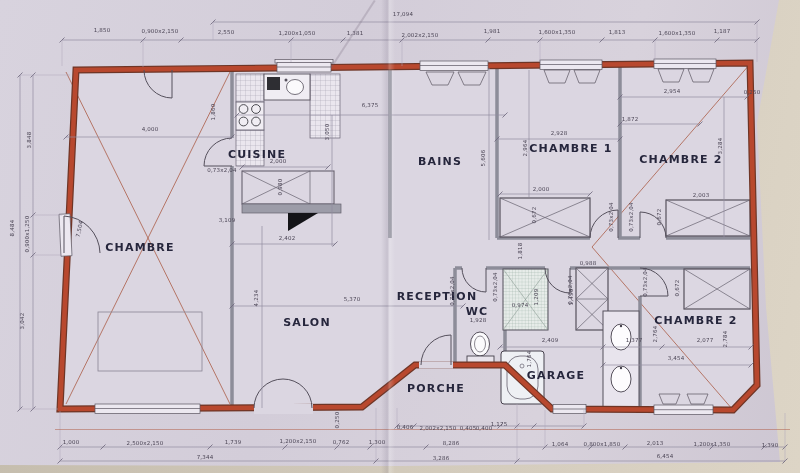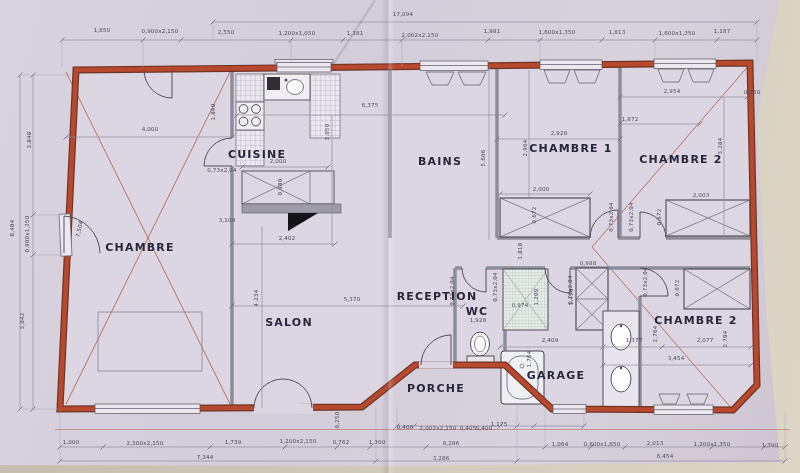--- a/index.html
+++ b/index.html
@@ -175,21 +175,21 @@
          M20,75 H70 M20,409 H58 M33,215 H62 M33,255 H62"></path>
     <path stroke="#b2604a" stroke-width="0.7" opacity="0.75" d="M55,429.5 H790"></path>
   </svg>
 
   <span class="room" style="left:140px;top:247px">CHAMBRE</span>
   <span class="room" style="left:257px;top:154px">CUISINE</span>
   <span class="room" style="left:440px;top:161px">BAINS</span>
   <span class="room" style="left:571px;top:148px">CHAMBRE 1</span>
   <span class="room" style="left:681px;top:159px">CHAMBRE 2</span>
   <span class="room" style="left:696px;top:320px">CHAMBRE 2</span>
-  <span class="room" style="left:289px;top:322px">SALON</span>
+  <span class="room" style="left:307px;top:322px">SALON</span>
   <span class="room" style="left:437px;top:296px">RECEPTION</span>
   <span class="room" style="left:477px;top:311px">WC</span>
   <span class="room" style="left:556px;top:375px">GARAGE</span>
   <span class="room" style="left:436px;top:388px">PORCHE</span>
 
   <span class="d" style="left:403px;top:15px">17,094</span>
   <span class="d" style="left:102px;top:31px">1,850</span>
   <span class="d" style="left:160px;top:32px">0,900x2,150</span>
   <span class="d" style="left:226px;top:33px">2,550</span>
   <span class="d" style="left:297px;top:34px">1,200x1,050</span>

